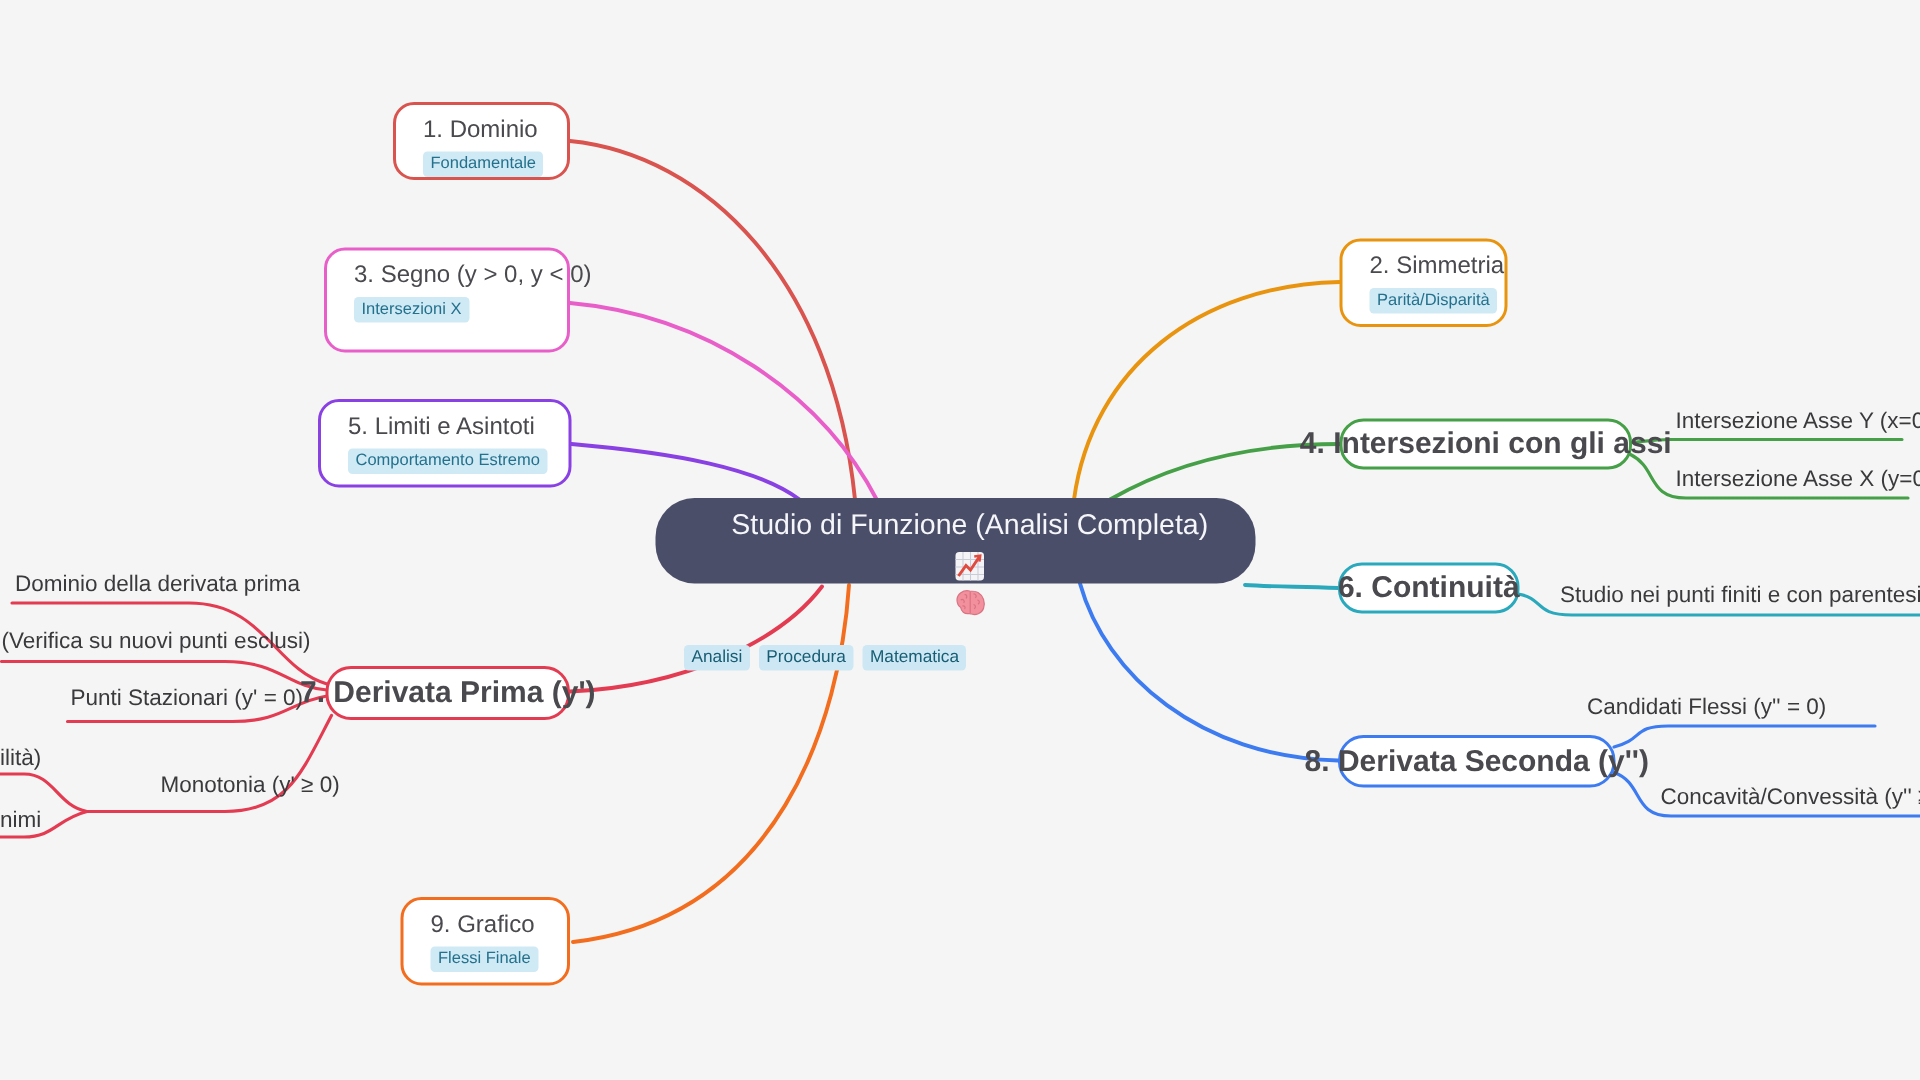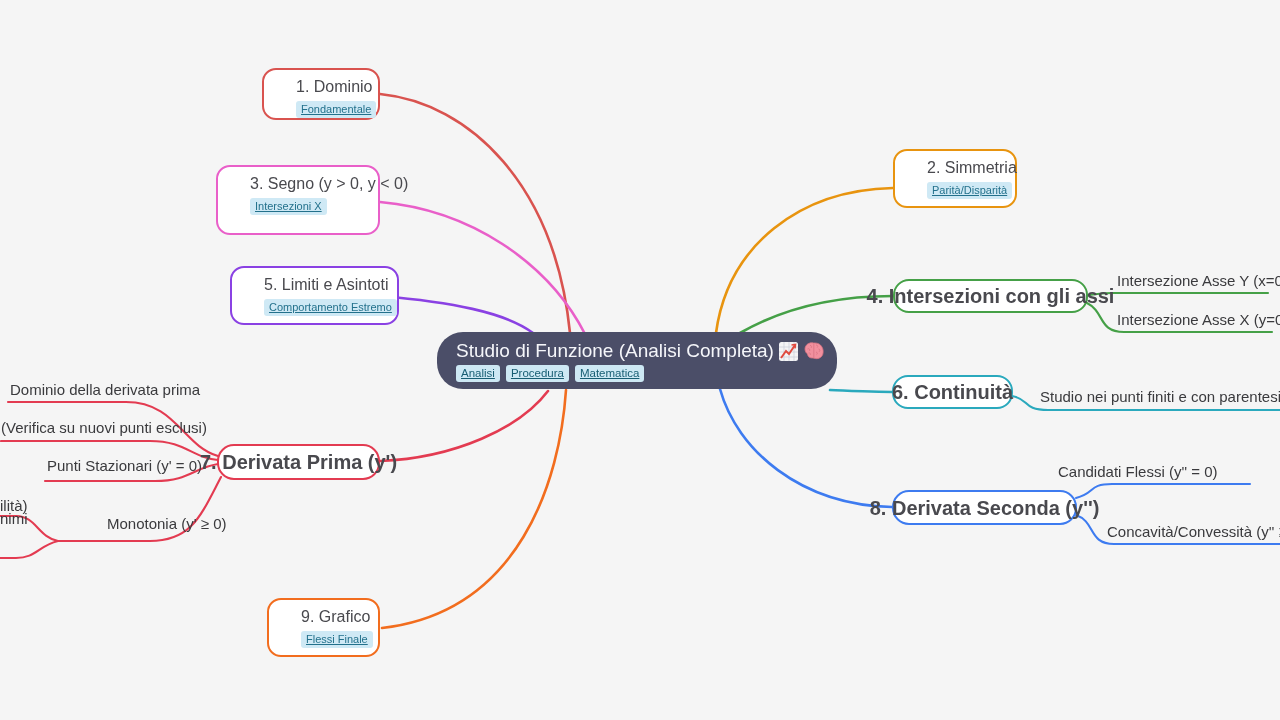--- a/index.html
+++ b/index.html
@@ -9,67 +9,67 @@
     font-family:"Liberation Sans","DejaVu Sans",sans-serif;
     -webkit-font-smoothing:antialiased;
   }
   svg.wires{position:absolute;left:0;top:0;z-index:1;}
   svg.wires path{fill:none;stroke-linecap:round;}
 
   
   .node{
     position:absolute;z-index:2;background:#ffffff;
     border:2.5px solid #999;border-radius:14px;
-    box-sizing:border-box;padding:7px 18px 8px 32px;
+    box-sizing:border-box;padding:7px 18px 8px 18px;
   }
   .node .ttl{
     display:block;font-size:16px;color:#49494e;line-height:20px;white-space:nowrap;
   }
   .chip{
     display:inline-block;margin-top:4px;background:#cfe9f5;color:#23718c;
-    font-size:11px;line-height:14px;padding:1px 5px 2px 5px;border-radius:3px;white-space:nowrap;text-decoration:underline;
+    font-size:11px;line-height:14px;padding:1px 5px 2px 5px;border-radius:3px;white-space:nowrap;
   }
   .pill{
     display:flex;align-items:center;justify-content:center;
     padding:0 10px;border-radius:17px;
   }
   .pill .ttl{font-size:20px;font-weight:bold;}
 
   
   .root{
     position:absolute;z-index:2;left:437px;top:332px;width:400px;height:57px;
     background:#4b4e68;border-radius:26px;box-sizing:border-box;
     padding:7px 0 0 19px;color:#f5f6fa;
   }
-  .root .rttl{font-size:19px;line-height:24px;white-space:nowrap;display:flex;align-items:center;gap:4px;}
+  .root .rttl{font-size:19px;line-height:24px;white-space:nowrap;display:flex;align-items:center;gap:4px;flex-direction:column;}
   .root .chips{margin-top:2px;display:flex;gap:6px;}
-  .root .chip{margin-top:0;background:#cde8f4;color:#175d73;font-size:11.5px;}
+  .root .chip{margin-top:16px;background:#cde8f4;color:#175d73;font-size:11.5px;}
   .emoji-ic{display:inline-block;vertical-align:middle;}
 
   
   .n1{left:262px;top:68px;width:118px;height:52px;border-color:#d9534f;}
   .n3{left:216px;top:165px;width:164px;height:70px;border-color:#e95fc9;}
-  .n5{left:212px;top:266px;width:169px;height:59px;border-color:#8a41e3;margin-left:18px;}
+  .n5{left:212px;top:266px;width:169px;height:59px;border-color:#8a41e3;}
   .n7{left:217px;top:444px;width:163px;height:36px;border-color:#e33b51;}
   .n9{left:267px;top:598px;width:113px;height:59px;border-color:#f26d1e;}
-  .n2{left:893px;top:149px;width:124px;height:59px;border-color:#e8940f;}
+  .n2{left:893px;top:159px;width:112px;height:59px;border-color:#e8940f;}
   .n4{left:893px;top:279px;width:195px;height:34px;border-color:#45a047;border-radius:16px;}
   .n6{left:892px;top:375px;width:121px;height:34px;border-color:#2aa9bd;border-radius:16px;}
   .n8{left:892px;top:490px;width:185px;height:35px;border-color:#3d7bf0;}
 
   
   .leaf{
     position:absolute;z-index:2;font-size:15px;color:#3a3a3d;line-height:18px;white-space:nowrap;
   }
   .ll0{left:10px;top:381px;}
   .ll1{left:1px;top:419px;}
   .ll2{left:47px;top:457px;}
   .ll3{left:0px;top:497px;}
   .ll4{left:73px;top:515px;margin-left:34px;}
-  .ll5{left:0px;top:510px;}
+  .ll5{left:0px;top:538px;}
   .lr0{left:1117px;top:272px;}
   .lr1{left:1117px;top:311px;}
   .lr2{left:1040px;top:388px;}
   .lr3{left:1058px;top:463px;}
   .lr4{left:1107px;top:523px;}
 </style>
 </head>
 <body>
 
 <svg class="wires" width="1280" height="720" viewBox="0 0 1280 720">

